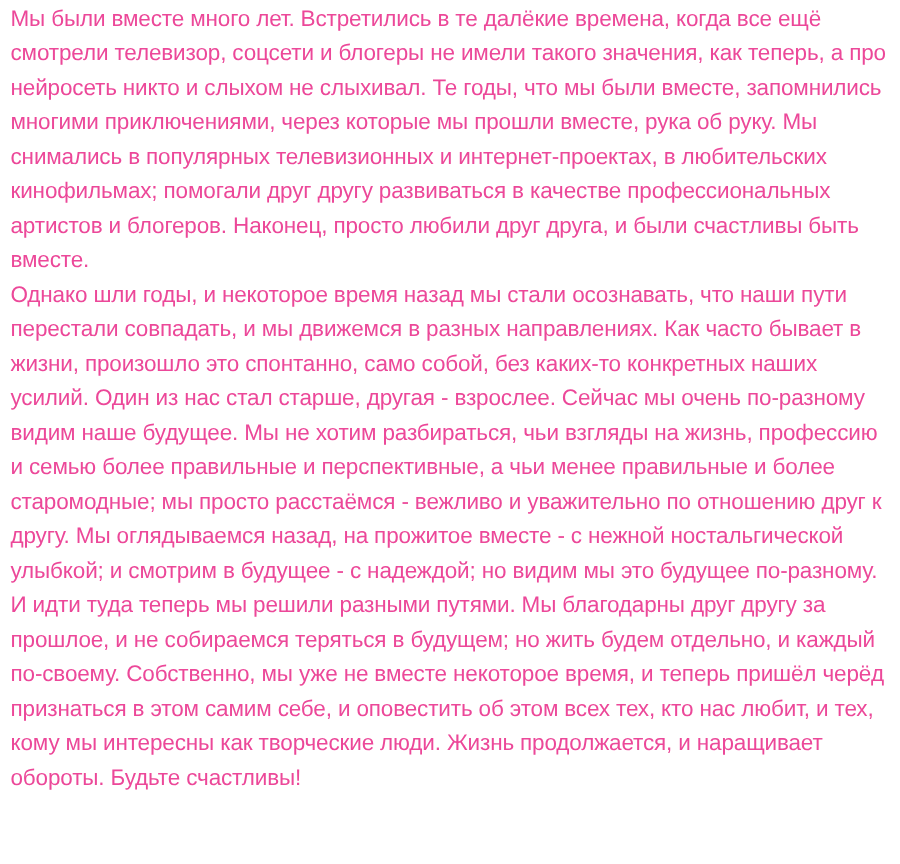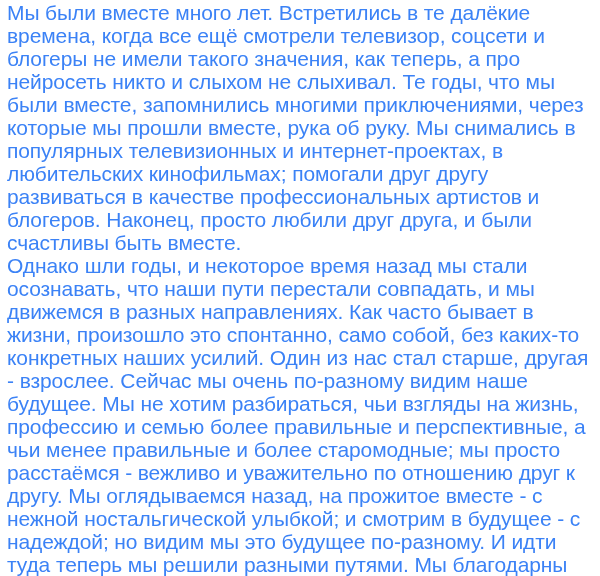--- a/index.html
+++ b/index.html
@@ -11,23 +11,23 @@
     height: 576px;
     background: #ffffff;
     overflow: hidden;
   }
   .text-document {
     box-sizing: border-box;
     width: 600px;
     height: 576px;
     padding: 1px 6px 0 7px;
     font-family: "Liberation Sans", "DejaVu Sans", sans-serif;
-    font-size: 21px;
+    font-size: 15px;
     line-height: 23px;
-    color: #3b82f6;
+    color: #ec4899;
     letter-spacing: -0.1px;
   }
   .text-document p {
     margin: 0;
     padding: 0;
     text-align: left;
     word-spacing: normal;
   }
 </style>
 </head>

